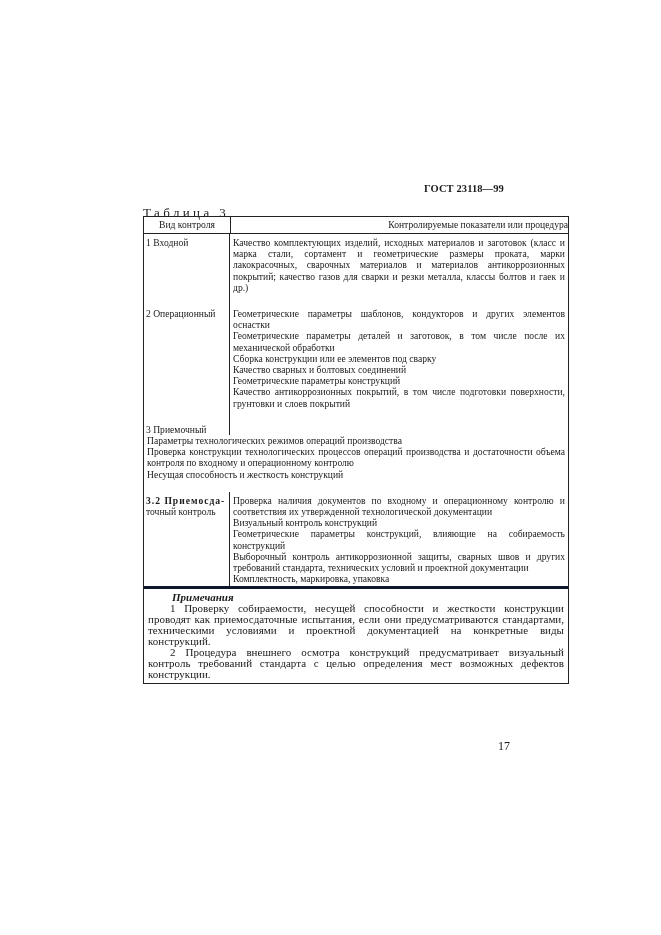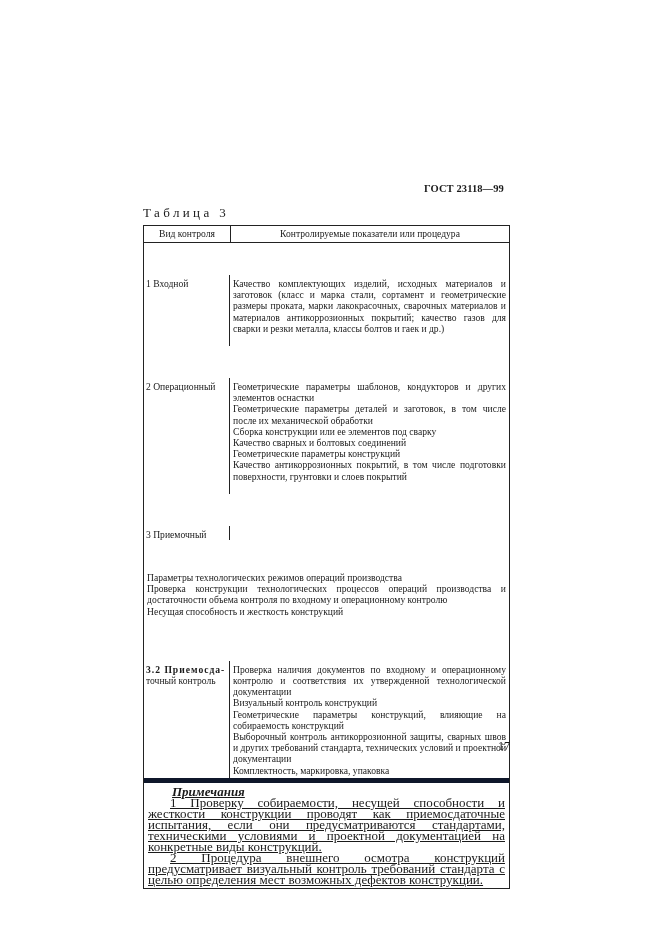--- a/index.html
+++ b/index.html
@@ -1,29 +1,29 @@
 <!DOCTYPE html>
 <html><head>
 <meta charset="utf-8">
 <style>
   html, body { margin:0; padding:0; background:#ffffff; }
   body { width:661px; height:935px; position:relative; overflow:hidden;
          font-family:"Liberation Serif","DejaVu Serif",serif; color:#1a1a1a; }
   .gost { position:absolute; left:424px; top:183px; font-weight:bold; font-size:10.5px; letter-spacing:0.1px;text-align:center; }
   .table-title { position:absolute; left:143px; top:205px; font-size:13px; letter-spacing:3.4px; }
-  .tbl { position:absolute; left:143px; top:225px; width:367px; border:1px solid #222; box-sizing:border-box; }
+  .tbl { position:absolute; left:143px; top:216px; width:426px; border:1px solid #222; box-sizing:border-box; }
   .hdr { display:flex; border-bottom:1px solid #222; height:16px; font-size:9.6px; line-height:16px; }
   .hdr .c1 { width:86px; border-right:1px solid #222; text-align:center; }
-  .hdr .c2 { flex:1; text-align:center; }
-  .row { display:flex;margin-top:32px; }
+  .hdr .c2 { flex:1; text-align:right; }
+  .row { display:flex; }
   .row .l { width:86px; box-sizing:border-box; border-right:1px solid #222; font-size:9.6px; line-height:11.2px; padding:3px 2px 0 2px; }
   .row .r { flex:1; font-size:9.6px; line-height:11.2px; padding:3px 3px 0 3px; text-align:justify; }
   .line { display:block; }
   .sub-r { text-align:right; }
-  .notes { border-top:5px solid #0f172a; padding:3px 4px 3px 4px; font-size:13px; line-height:11px; text-align:justify;text-decoration:underline; }
+  .notes { border-top:3px solid #0f172a; padding:3px 4px 3px 4px; font-size:11px; line-height:11px; text-align:justify; }
   .notes-title { font-weight:bold; font-style:italic; padding-left:24px; }
   .note { text-indent:22px; }
   .pagenum { position:absolute; left:498px; top:739px; font-size:12px; }
 </style>
 </head>
 <body>
 
 <div class="gost">ГОСТ 23118—99</div>
 <div class="table-title">Таблица 3</div>
 

